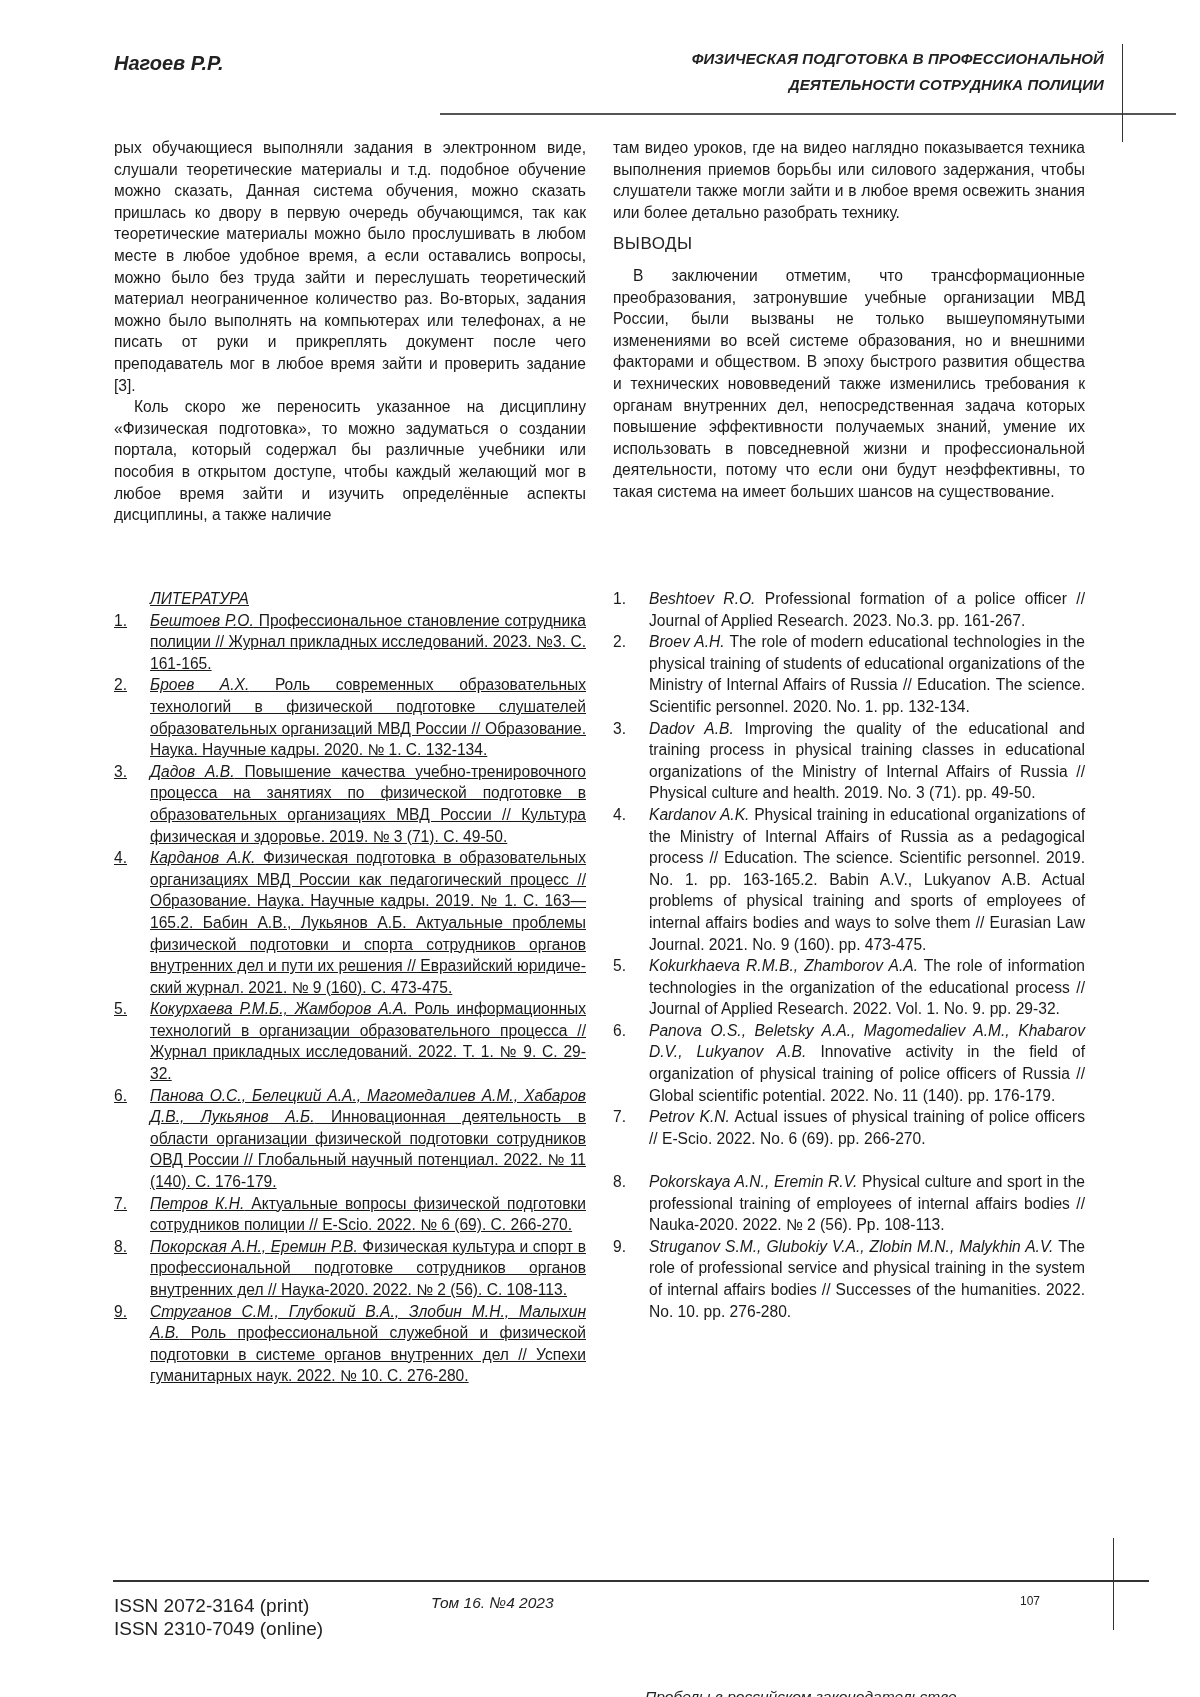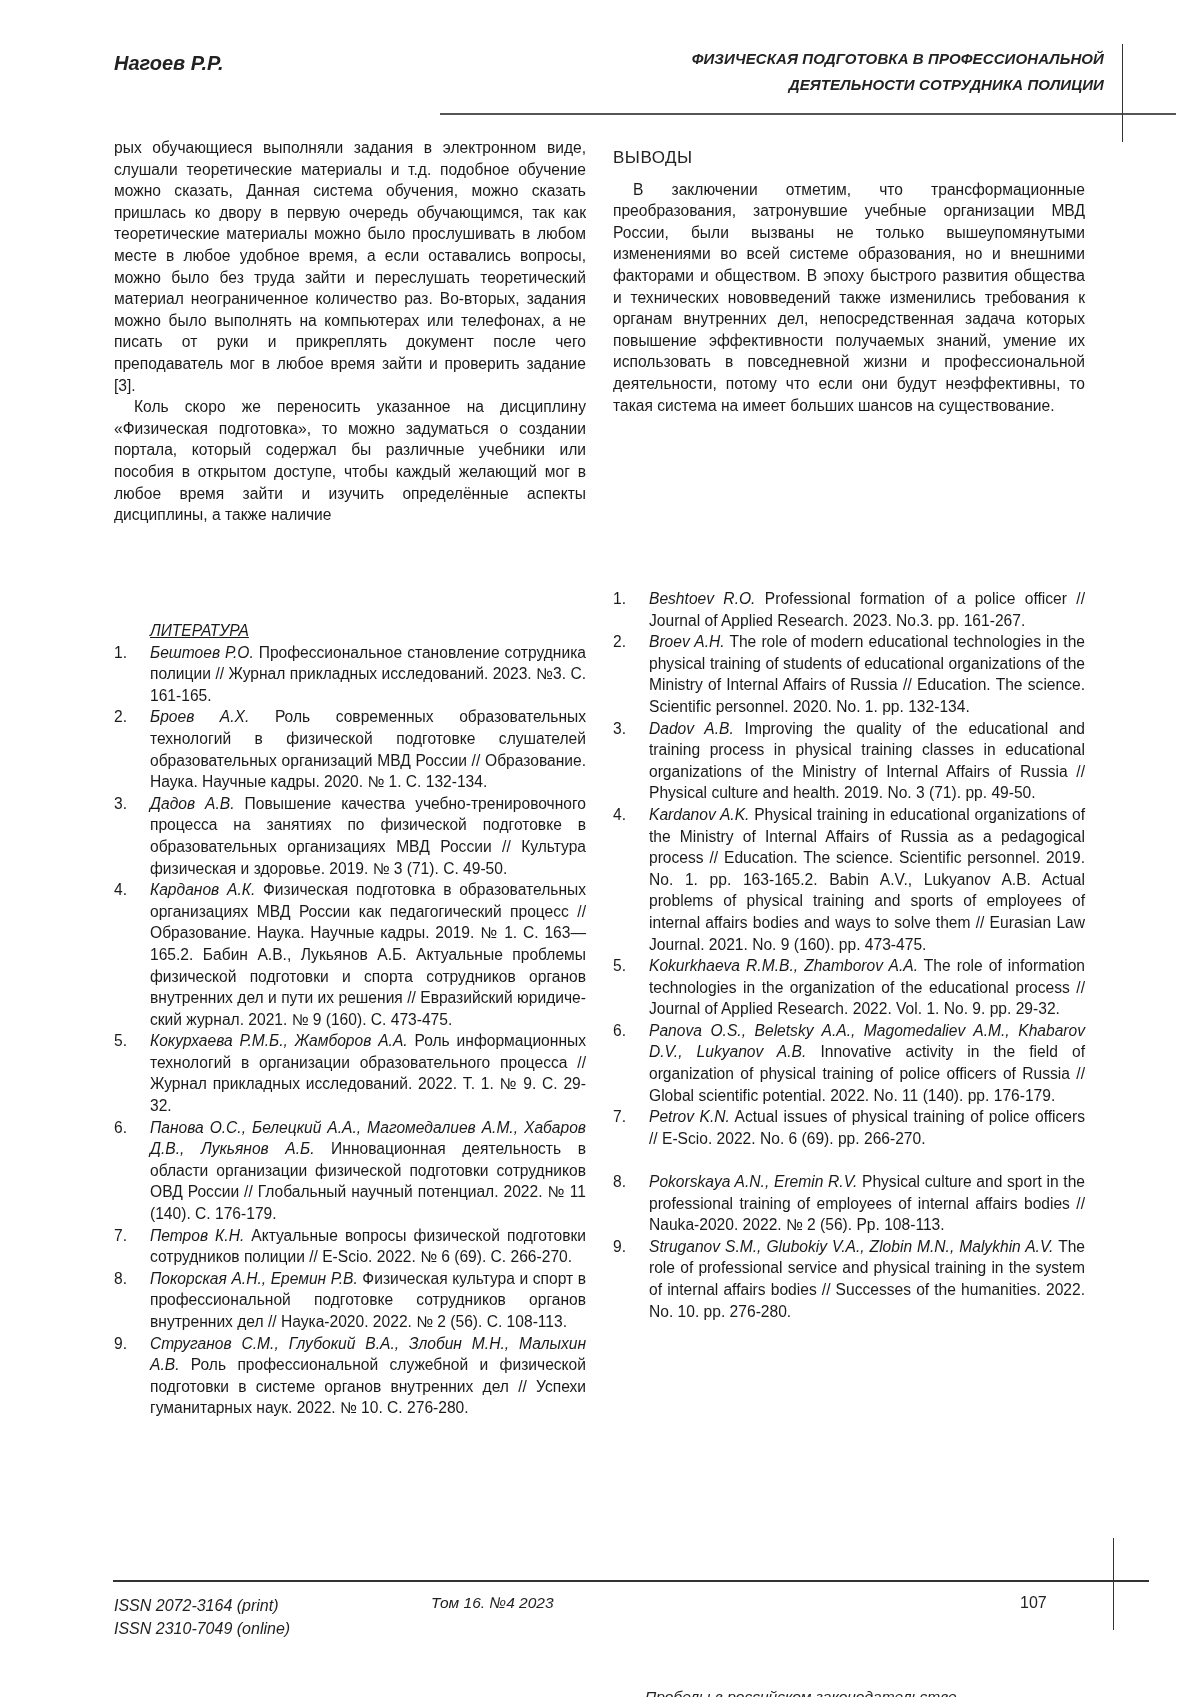--- a/index.html
+++ b/index.html
@@ -17,53 +17,54 @@
   .col { position:absolute; width:472px; font-size:15.6px; line-height:21.6px; text-align:justify; }
   .col-left { left:114px; }
   .col-right { left:613px; }
   .para { margin:0; hyphens:manual; }
   .para.indent { text-indent:20px; }
   .para + .para { margin-top:0; }
 
   .section-head { font-size:17px; letter-spacing:0.5px; margin:10px 0 10px 0; font-weight:normal; color:#222; }
 
   .refs { position:absolute; width:472px; font-size:15.6px; line-height:21.6px; }
-  .refs-left { left:114px; top:620px; }
+  .refs-left { left:114px; top:588px;text-decoration:underline; }
   .refs-right { left:613px; top:588px; }
   .refs-title { margin:0 0 0 36px; font-style:italic; text-decoration:underline; }
   .ref-item { display:flex; text-align:justify; }
   .ref-num { width:36px; flex:none; }
   .ref-body { flex:1; }
   .ref-authors { font-style:italic;margin-top:22px; }
   .gap { height:21.6px; }
 
   .ftr-hline { position:absolute; left:113px; top:1580px; width:1036px; height:1.5px; background:#333; }
   .ftr-vline { position:absolute; left:1113px; top:1538px; width:1px; height:92px; background:#333; }
-  .ftr-issn { position:absolute; left:114px; top:1594px; font-size:16px; font-style:italic; line-height:23px; color:#222; }
+  .ftr-issn { position:absolute; left:114px; top:1594px; font-size:19px; line-height:23px; color:#222; }
   .ftr-vol { position:absolute; left:431px; top:1594px; font-size:15.5px; font-style:italic; color:#222; }
   .ftr-journal { position:absolute; left:645px; top:1688px; font-size:15.5px; font-style:italic; color:#222; }
-  .ftr-page { position:absolute; left:1020px; top:1594px; font-size:16px; color:#222; }
+  .ftr-page { position:absolute; left:1020px; top:1594px; font-size:12px; color:#222; }
 </style>
 </head>
 <body>
 
 <div class="hdr-author">Нагоев Р.Р.</div>
 <div class="hdr-title">
   <div>ФИЗИЧЕСКАЯ ПОДГОТОВКА В ПРОФЕССИОНАЛЬНОЙ</div>
   <div>ДЕЯТЕЛЬНОСТИ СОТРУДНИКА ПОЛИЦИИ</div>
 </div>
 <div class="hdr-hline"></div>
 <div class="hdr-vline"></div>
 
 <div class="col col-left" style="top:137px;">
   <p class="para">рых обучающиеся выполняли задания в электронном виде, слушали теоретические материалы и т.д. подоб­ное обучение можно сказать, Данная система обуче­ния, можно сказать пришлась ко двору в первую оче­редь обучающимся, так как теоретические материалы можно было прослушивать в любом месте в любое удобное время, а если оставались вопросы, можно было без труда зайти и переслушать теоретический материал неограниченное количество раз. Во-вторых, задания можно было выполнять на компьютерах или телефонах, а не писать от руки и прикреплять доку­мент после чего преподаватель мог в любое время за­йти и проверить задание [3].</p>
   <p class="para indent">Коль скоро же переносить указанное на дисципли­ну «Физическая подготовка», то можно задуматься о создании портала, который содержал бы различные учебники или пособия в открытом доступе, чтобы каж­дый желающий мог в любое время зайти и изучить определённые аспекты дисциплины, а также наличие</p>
 </div>
 
 <div class="col col-right" style="top:137px;">
+  <p class="para">там видео уроков, где на видео наглядно показывает­ся техника выполнения приемов борьбы или силового задержания, чтобы слушатели также могли зайти и в любое время освежить знания или более детально ра­зобрать технику.</p>
   <div class="section-head">ВЫВОДЫ</div>
   <p class="para indent">В заключении отметим, что трансформационные преобразования, затронувшие учебные организации МВД России, были вызваны не только вышеупомяну­тыми изменениями во всей системе образования, но и внешними факторами и обществом. В эпоху быстрого развития общества и технических нововведений также изменились требования к органам внутренних дел, не­посредственная задача которых повышение эффектив­ности получаемых знаний, умение их использовать в повседневной жизни и профессиональной деятельно­сти, потому что если они будут неэффективны, то такая система на имеет больших шансов на существование.</p>
 </div>
 
 <div class="refs refs-left">
   <div class="refs-title">ЛИТЕРАТУРА</div>
   <div class="ref-item">
       <span class="ref-num">1.</span>
       <span class="ref-body"><span class="ref-authors">Бештоев Р.О.</span><span> Профессиональное становление со­трудника полиции // Журнал прикладных исследо­ваний. 2023. №3. С. 161-165.</span></span>
     </div>

